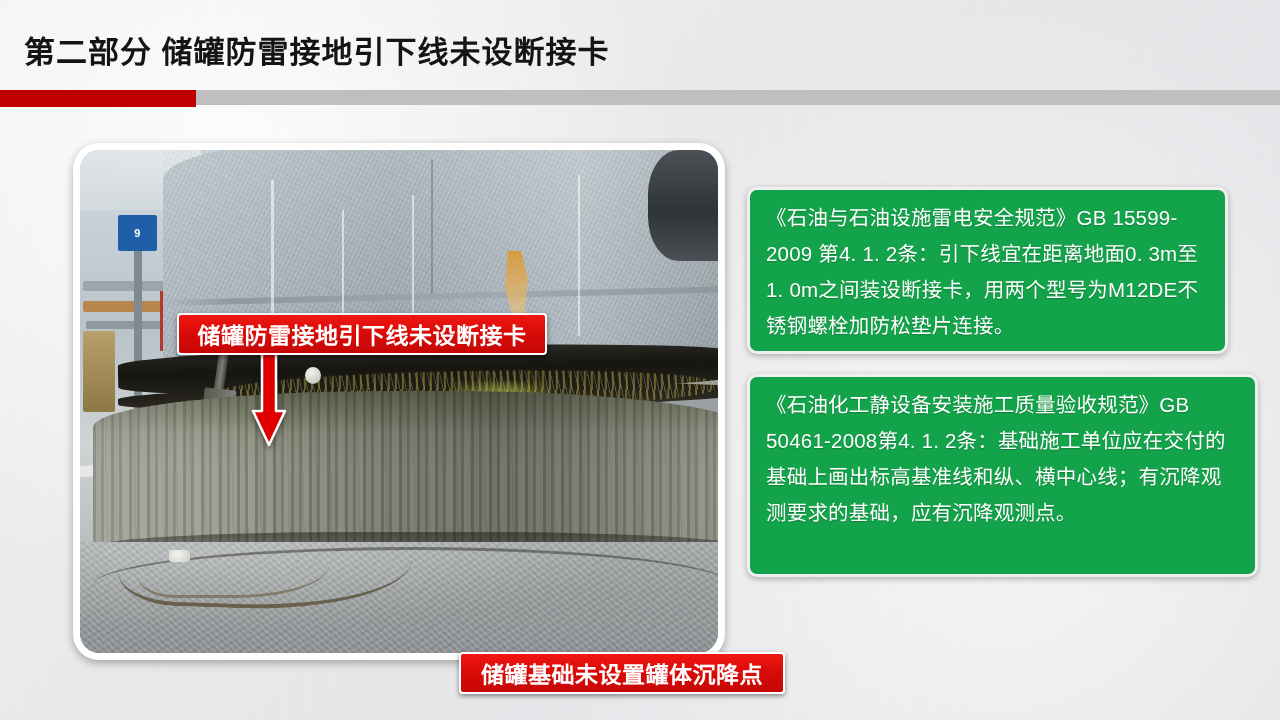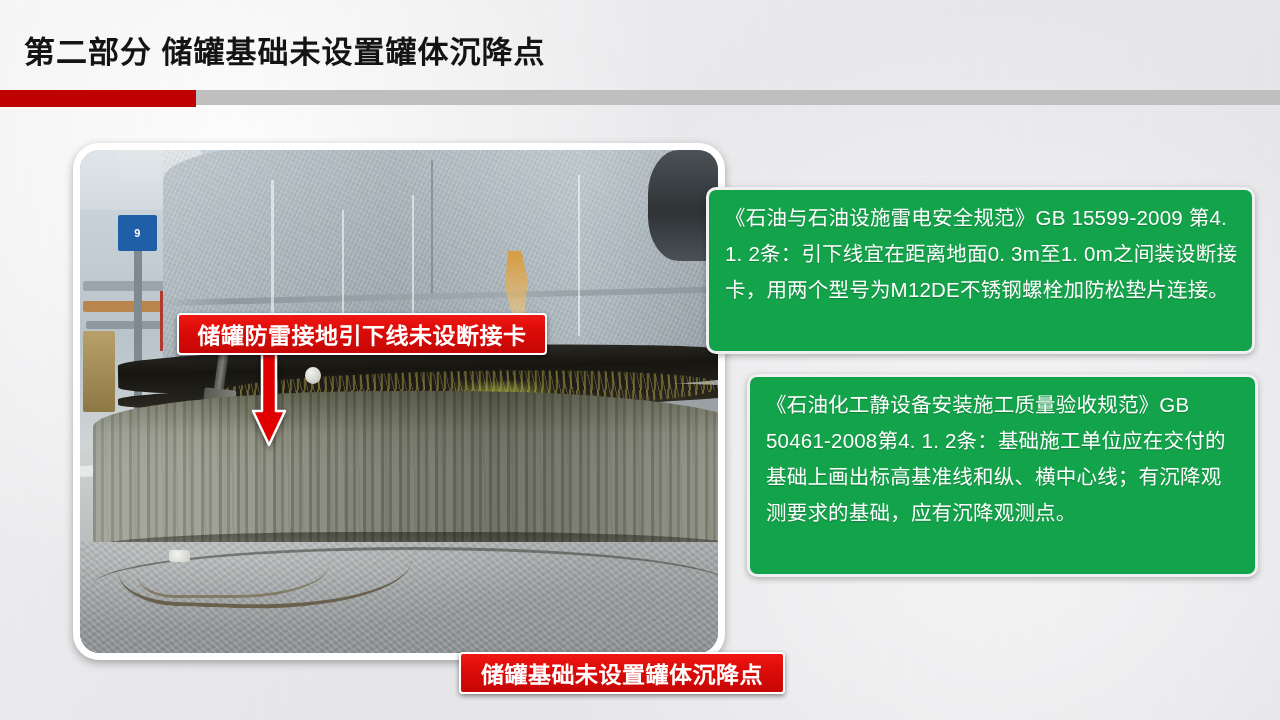--- a/index.html
+++ b/index.html
@@ -389,38 +389,38 @@
   .greenbox .gtext {
     display: block;
     padding: 10px 14px 10px 16px;
     font-size: 20.5px;
     line-height: 36px;
     letter-spacing: 0.2px;
     text-align: left;
     text-shadow: 0 1px 1px rgba(0,0,0,0.22);
   }
   #greenbox-lightning {
-    left: 706px;
+    left: 747px;
     top: 187px;
-    width: 549px;
+    width: 481px;
     height: 167px;
   }
   #greenbox-foundation {
     left: 747px;
     top: 374px;
     width: 511px;
     height: 203px;
   }
 </style>
 </head>
 <body>
 
 <div id="slide">
 
-  <div id="header-title">第二部分  储罐基础未设置罐体沉降点</div>
+  <div id="header-title">第二部分  储罐防雷接地引下线未设断接卡</div>
 
   <div id="header-rule">
     <div class="bar-red"></div>
     <div class="bar-gray"></div>
   </div>
 
   <div id="photo-frame">
     <div id="photo">
       <div class="ph ph-sky"></div>
       <div class="ph ph-bldg"></div>

